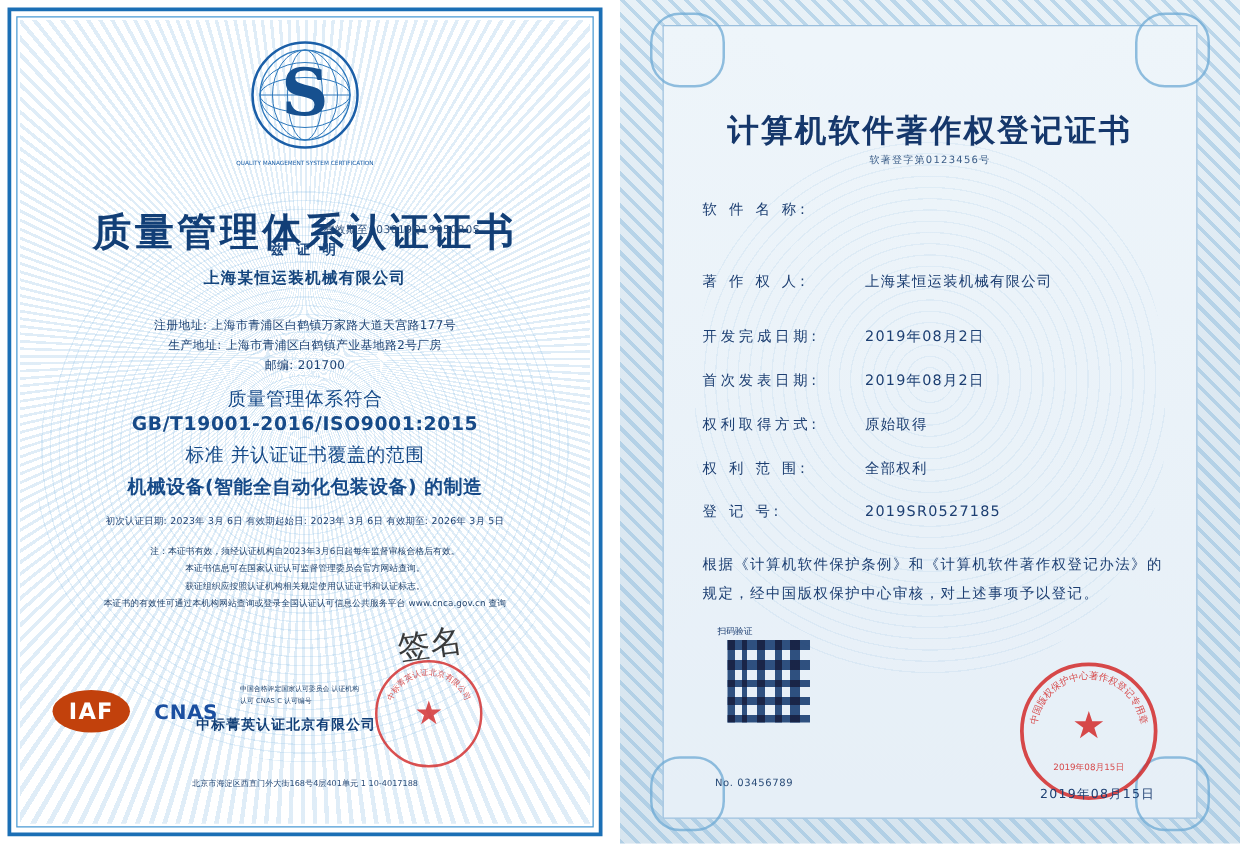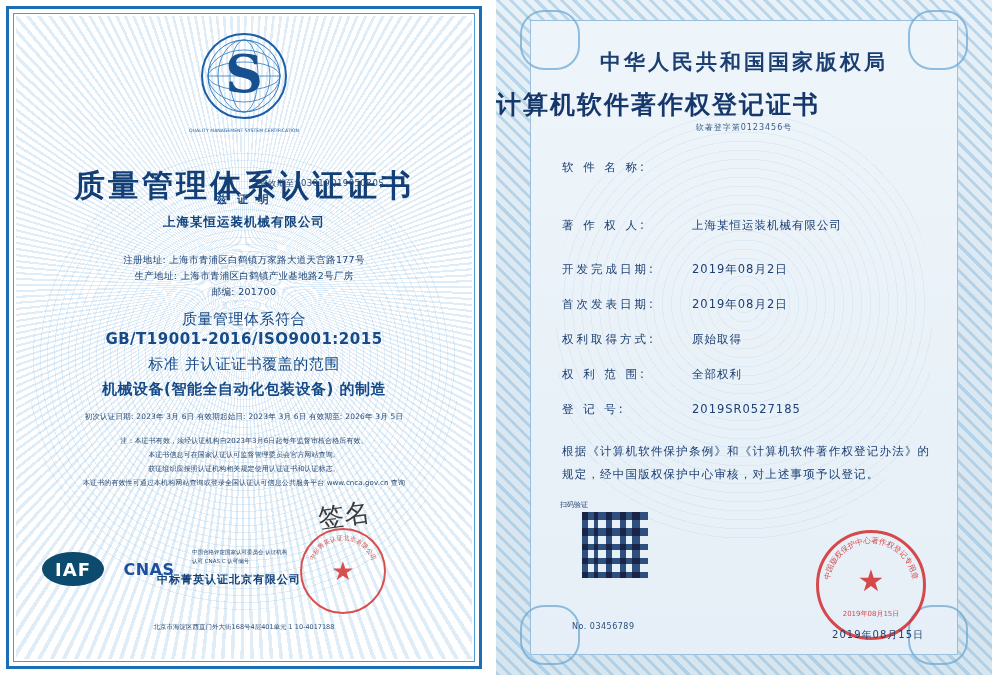--- a/index.html
+++ b/index.html
@@ -195,21 +195,21 @@
     color: #2b4d79;
     line-height: 1.6;
   }
   .logo-iaf {
     position: absolute;
     left: 42px;
     top: 552px;
     width: 62px;
     height: 34px;
     border-radius: 50%;
-    background: #0c4a6e;
+    background: #c2410c;
     color: #fff;
     font-size: 18px;
     font-weight: bold;
     display: flex;
     align-items: center;
     justify-content: center;
     letter-spacing: 1px;
   }
   .logo-cnas {
     position: absolute;
@@ -272,21 +272,21 @@
     text-align: center;
     font-size: 21px;
     font-weight: bold;
     color: #1b3f73;
     letter-spacing: 3px;
   }
   .r-title2 {
     position: absolute;
     left: 0; right: 0;
     top: 88px;
-    text-align: left;
+    text-align: center;
     font-size: 25px;
     font-weight: bold;
     color: #15376b;
     letter-spacing: 2px;
   }
   .r-subnum {
     position: absolute;
     left: 0; right: 0;
     top: 122px;
     text-align: center;
@@ -324,21 +324,21 @@
     width: 66px;
     height: 66px;
     background:
       linear-gradient(90deg,#1b3f73 0 6px, transparent 6px 12px, #1b3f73 12px 16px, transparent 16px 24px, #1b3f73 24px 30px, transparent 30px 38px, #1b3f73 38px 44px, transparent 44px 50px, #1b3f73 50px 58px, transparent 58px 66px),
       linear-gradient(0deg,#1b3f73 0 6px, transparent 6px 14px, #1b3f73 14px 20px, transparent 20px 28px, #1b3f73 28px 34px, transparent 34px 42px, #1b3f73 42px 50px, transparent 50px 58px, #1b3f73 58px 66px);
     background-blend-mode: multiply;
     opacity: 0.9;
   }
   .qr-label {
     position: absolute;
-    left: 64px;
+    left: 78px;
     top: 500px;
     font-size: 7px;
     color: #1d3f72;
   }
   .r-serial {
     position: absolute;
     left: 76px;
     top: 622px;
     font-size: 8px;
     color: #2b4d79;
@@ -465,21 +465,20 @@
   <div class="cert-right">
     <div class="rframe"></div>
     <div class="rframe-in"></div>
     <div class="watermark"></div>
 
     <div class="corner-orn" style="left:24px; top:10px;"></div>
     <div class="corner-orn" style="right:24px; top:10px;"></div>
     <div class="corner-orn" style="left:24px; bottom:10px;"></div>
     <div class="corner-orn" style="right:24px; bottom:10px;"></div>
 
-    <div class="r-title1">中华人民共和国国家版权局</div>
     <div class="r-title2">计算机软件著作权登记证书</div>
     <div class="r-subnum">软著登字第0123456号</div>
 
     <div class="r-field" style="top:160px">软 件 名 称:</div>
 
     <div class="r-field" style="top:218px">著 作 权 人:</div>
     <div class="r-value" style="top:218px">上海某恒运装机械有限公司</div>
 
     <div class="r-field" style="top:262px">开发完成日期:</div>
     <div class="r-value" style="top:262px">2019年08月2日</div>

